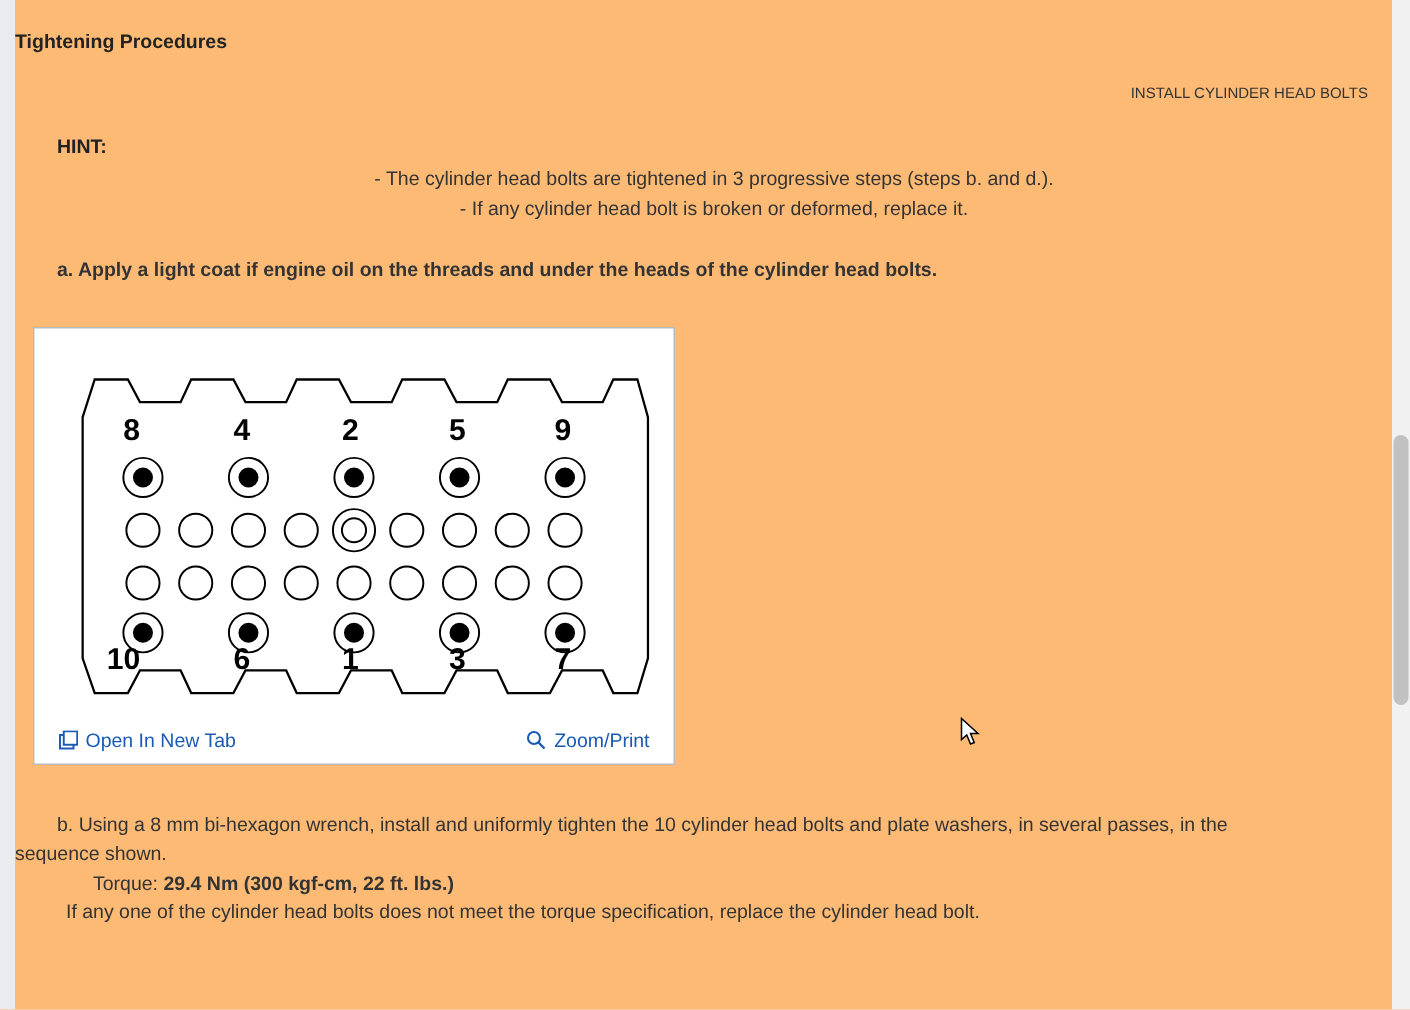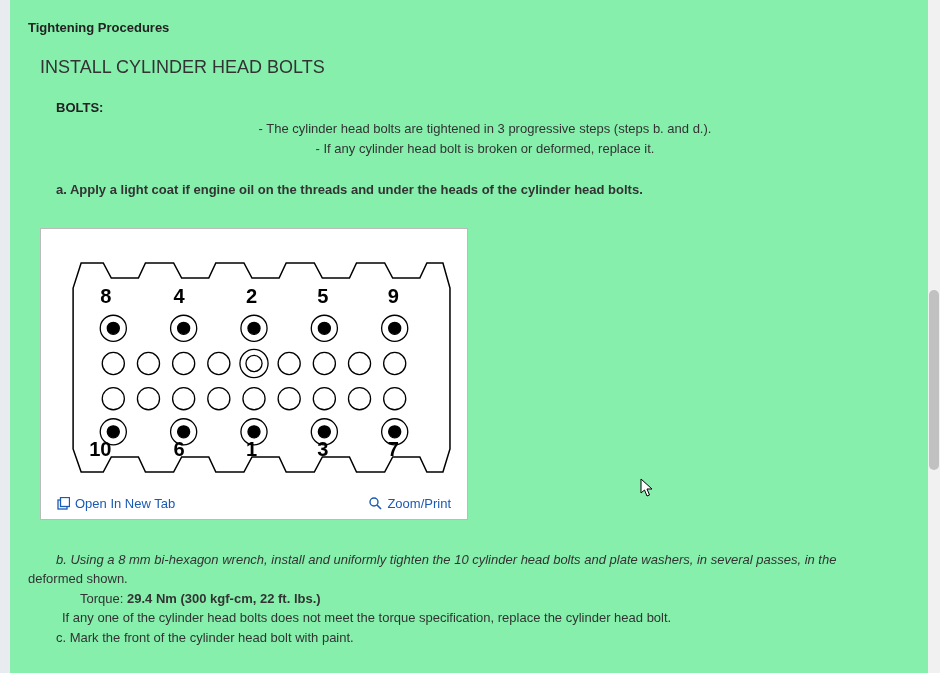--- a/index.html
+++ b/index.html
@@ -5,24 +5,24 @@
     * { margin: 0; padding: 0; box-sizing: border-box; }
     body {
       font-family: Arial, Helvetica, sans-serif;
       background: #e8ebf0;
       width: 940px;
       height: 673px;
       overflow: hidden;
       position: relative;
     }
     .page-wrapper {
-      background: #86efac;
+      background: #fdba74;
       margin: 0 12px 0 10px;
       height: 100%;
-      padding: 20px 16px 16px 18px;
+      padding: 20px 16px 16px 0;
       overflow-y: auto;
       position: relative;
     }
     .scrollbar-track {
       position: absolute;
       right: 0;
       top: 0;
       bottom: 0;
       width: 12px;
       background: #f1f1f1;
@@ -36,24 +36,25 @@
       background: #c1c1c1;
       border-radius: 5px;
     }
     .section-title {
       font-size: 13px;
       font-weight: bold;
       color: #222;
       margin-bottom: 22px;
     }
     .subsection-title {
-      font-size: 18px;
+      font-size: 10px;
       color: #333;
       margin-left: 12px;
       margin-bottom: 22px;
+      text-align: right;
     }
     .hint-label {
       font-size: 13px;
       font-weight: bold;
       color: #222;
       margin-left: 28px;
       margin-bottom: 4px;
     }
     .hint-list {
       margin-left: 28px;
@@ -116,21 +117,20 @@
       align-items: center;
       justify-content: center;
     }
     .step-b {
       font-size: 13px;
       color: #333;
       line-height: 1.5;
     }
     .step-b-first {
       margin-left: 28px;
-      font-style: italic;
     }
     .step-b-continue {
       margin-left: 0;
     }
     .torque-line {
       font-size: 13px;
       color: #333;
       margin-left: 52px;
       line-height: 1.5;
     }
@@ -165,21 +165,21 @@
 <div class="scrollbar-track">
   <div class="scrollbar-thumb"></div>
 </div>
 
 <div class="page-wrapper">
 
   <div class="section-title">Tightening Procedures</div>
 
   <div class="subsection-title">INSTALL CYLINDER HEAD BOLTS</div>
 
-  <div class="hint-label">BOLTS:</div>
+  <div class="hint-label">HINT:</div>
   <div class="hint-list">
     <div class="hint-item">The cylinder head bolts are tightened in 3 progressive steps (steps b. and d.).</div>
     <div class="hint-item">If any cylinder head bolt is broken or deformed, replace it.</div>
   </div>
 
   <div class="step-a">a. Apply a light coat if engine oil on the threads and under the heads of the cylinder head bolts.</div>
 
   <div class="diagram-box">
     <div class="diagram-image-area">
       <svg class="ch-svg" viewBox="0 0 400 240">
@@ -267,31 +267,30 @@
               <line x1="8" y1="8" x2="12" y2="12" stroke="#1a5ab5" stroke-width="1.6"></line>
             </svg>
         </span>
         <span>Zoom/Print</span>
       </div>
     </div>
   </div>
 
   <div>
     <span class="step-b step-b-first">b. Using a 8 mm bi-hexagon wrench, install and uniformly tighten the 10 cylinder head bolts and plate washers, in several passes, in the</span>
-    <div class="step-b step-b-continue" style="margin-left:0;">deformed shown.</div>
+    <div class="step-b step-b-continue" style="margin-left:0;">sequence shown.</div>
   </div>
 
   <div class="torque-line">
     <span>Torque:</span>
     <span class="torque-value">29.4 Nm (300 kgf-cm, 22 ft. lbs.)</span>
   </div>
 
   <div class="replace-line">If any one of the cylinder head bolts does not meet the torque specification, replace the cylinder head bolt.</div>
 
-  <div class="step-c">c. Mark the front of the cylinder head bolt with paint.</div>
 
 </div>
 
 <div class="cursor">
   <svg width="16" height="20" viewBox="0 0 16 20">
     <path d="M1 1 L1 15 L4.5 12 L7 18 L9.5 17 L7 11 L12 11 Z" fill="#fff" stroke="#000" stroke-width="1"></path>
   </svg>
 </div>
 
 </body></html>

